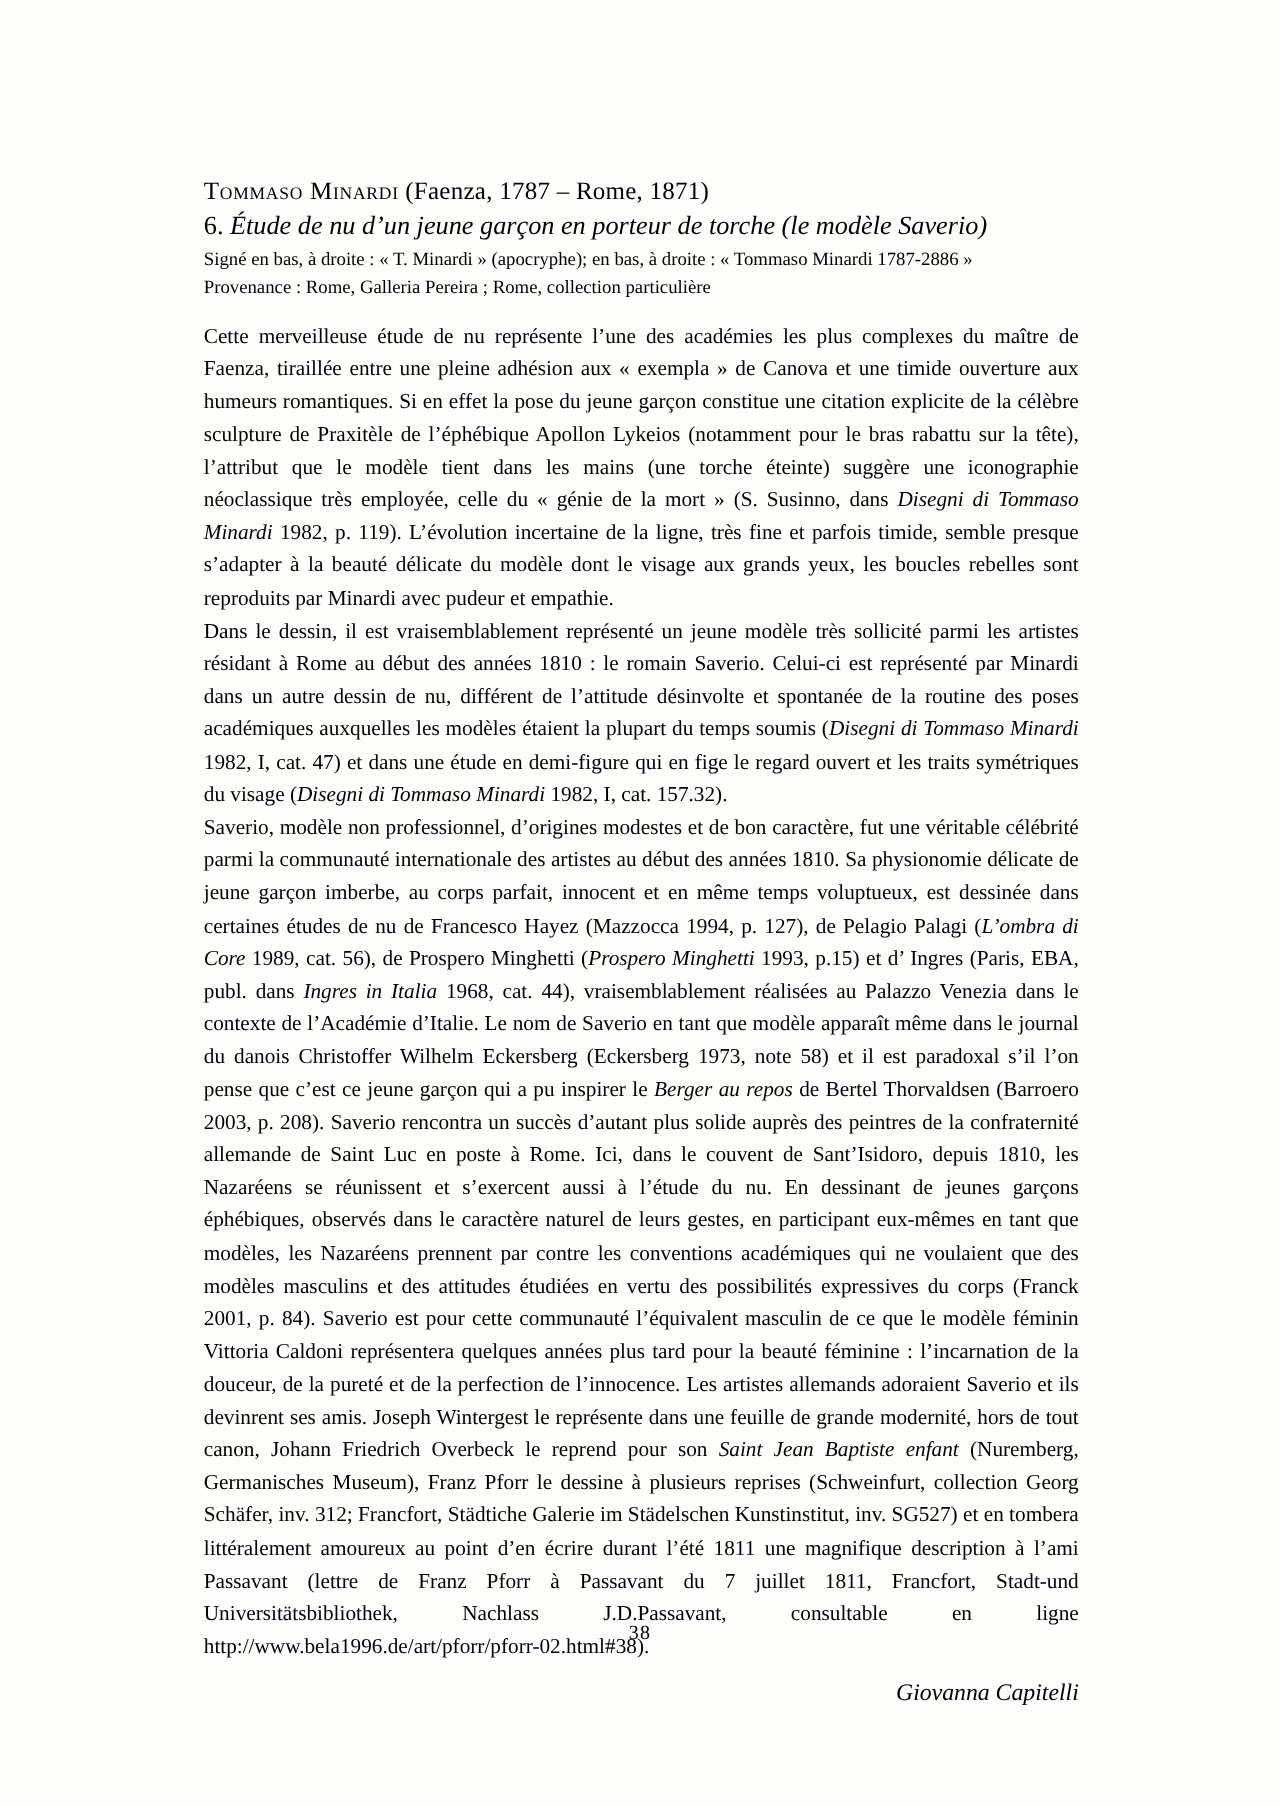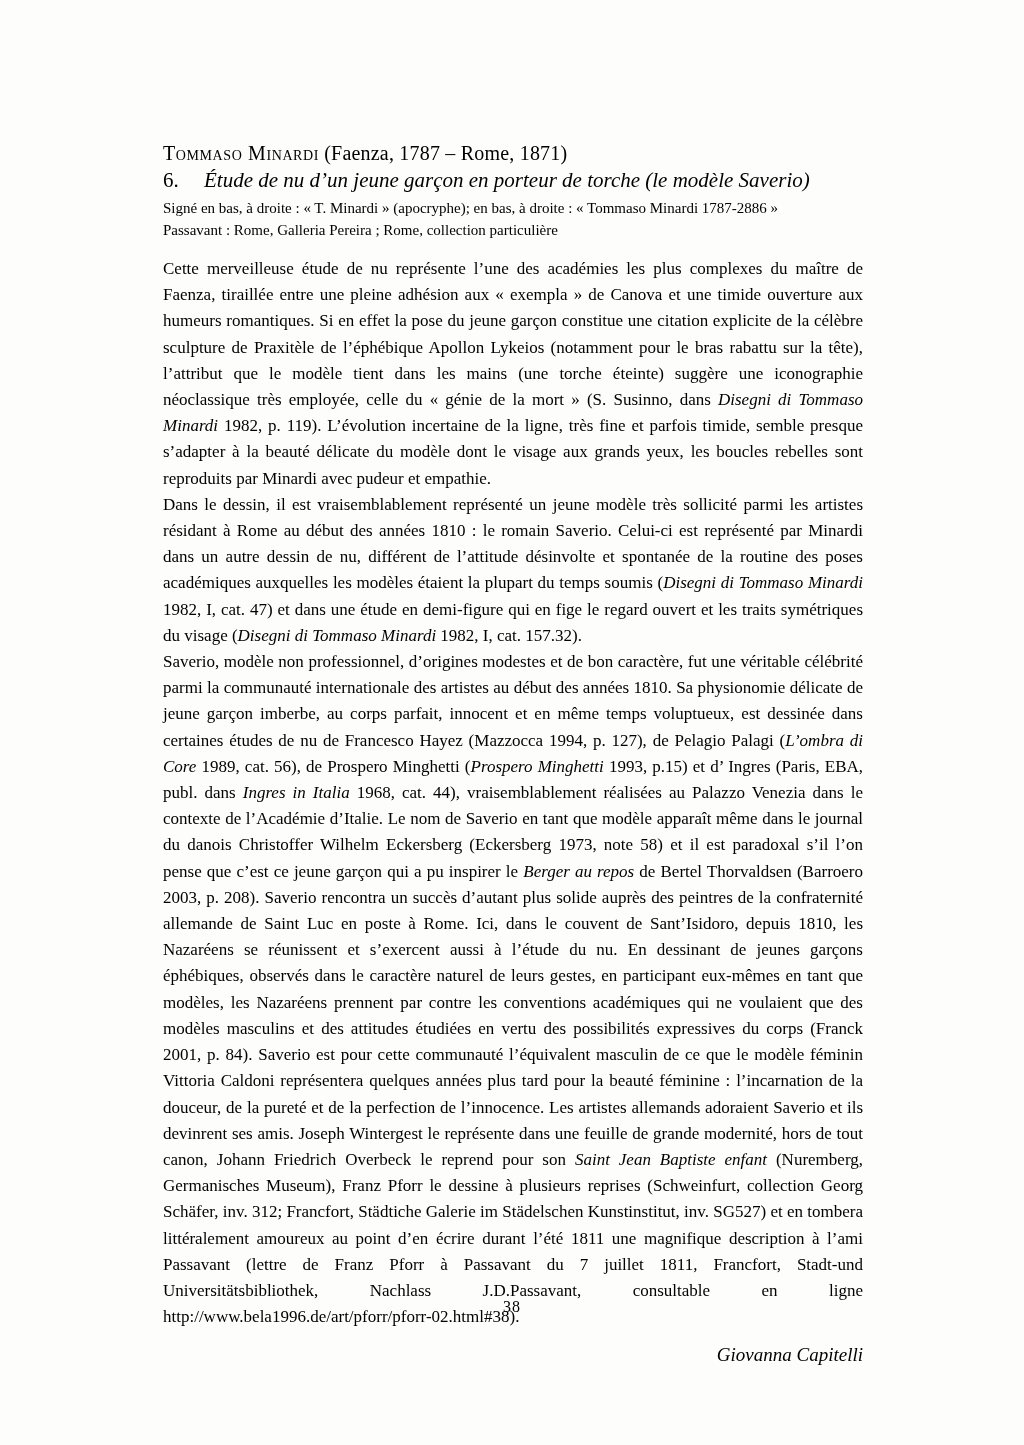--- a/index.html
+++ b/index.html
@@ -25,21 +25,21 @@
     margin: 0 0 3px 0;
     letter-spacing: 0.2px;
   }
   .sc { font-variant: small-caps; letter-spacing: 0.6px; }
   .title-line {
     font-size: 21px;
     font-weight: normal;
     margin: 0 0 5px 0;
   }
   .title-line .entry-num { font-style: normal; }
-  .title-line em { font-style: italic; margin-left: 20px; }
+  .title-line em { font-style: italic; }
   .meta {
     font-size: 15px;
     line-height: 21.5px;
     margin: 0 0 15px 0;
   }
   .meta p { margin: 0; }
   .meta em { font-style: italic; }
   .body-text {
     font-size: 17px;
     line-height: 26.2px;
@@ -68,21 +68,21 @@
 
 <div class="page">
   <div class="content">
 
     <h1 class="artist-line"><span class="sc">Tommaso Minardi</span><span> (Faenza, 1787 – Rome, 1871)</span></h1>
 
     <h2 class="title-line"><span class="entry-num">6. </span><em>Étude de nu d’un jeune garçon en porteur de torche (le modèle Saverio)</em></h2>
 
     <div class="meta">
       <p>Signé en bas, à droite : « T. Minardi » (apocryphe); en bas, à droite : « Tommaso Minardi 1787-2886 »</p>
-      <p>Passavant : Rome, Galleria Pereira ; Rome, collection particulière</p>
+      <p>Provenance : Rome, Galleria Pereira ; Rome, collection particulière</p>
     </div>
 
     <div class="body-text">
         <p>Cette merveilleuse étude de nu représente l’une des académies les plus complexes du maître de Faenza, tiraillée entre une pleine adhésion aux « exempla » de Canova et une timide ouverture aux humeurs romantiques. Si en effet la pose du jeune garçon constitue une citation explicite de la célèbre sculpture de Praxitèle de l’éphébique Apollon Lykeios (notamment pour le bras rabattu sur la tête), l’attribut que le modèle tient dans les mains (une torche éteinte) suggère une iconographie néoclassique très employée, celle du « génie de la mort » (S. Susinno, dans <em>Disegni di Tommaso Minardi</em> 1982, p. 119). L’évolution incertaine de la ligne, très fine et parfois timide, semble presque s’adapter à la beauté délicate du modèle dont le visage aux grands yeux, les boucles rebelles sont reproduits par Minardi avec pudeur et empathie.</p>
         <p>Dans le dessin, il est vraisemblablement représenté un jeune modèle très sollicité parmi les artistes résidant à Rome au début des années 1810 : le romain Saverio. Celui-ci est représenté par Minardi dans un autre dessin de nu, différent de l’attitude désinvolte et spontanée de la routine des poses académiques auxquelles les modèles étaient la plupart du temps soumis (<em>Disegni di Tommaso Minardi</em> 1982, I, cat. 47) et dans une étude en demi-figure qui en fige le regard ouvert et les traits symétriques du visage (<em>Disegni di Tommaso Minardi</em> 1982, I, cat. 157.32).</p>
         <p>Saverio, modèle non professionnel, d’origines modestes et de bon caractère, fut une véritable célébrité parmi la communauté internationale des artistes au début des années 1810. Sa physionomie délicate de jeune garçon imberbe, au corps parfait, innocent et en même temps voluptueux, est dessinée dans certaines études de nu de Francesco Hayez (Mazzocca 1994, p. 127), de Pelagio Palagi (<em>L’ombra di Core</em> 1989, cat. 56), de Prospero Minghetti (<em>Prospero Minghetti</em> 1993, p.15) et d’ Ingres (Paris, EBA, publ. dans <em>Ingres in Italia</em> 1968, cat. 44), vraisemblablement réalisées au Palazzo Venezia dans le contexte de l’Académie d’Italie. Le nom de Saverio en tant que modèle apparaît même dans le journal du danois Christoffer Wilhelm Eckersberg (Eckersberg 1973, note 58) et il est paradoxal s’il l’on pense que c’est ce jeune garçon qui a pu inspirer le <em>Berger au repos</em> de Bertel Thorvaldsen (Barroero 2003, p. 208). Saverio rencontra un succès d’autant plus solide auprès des peintres de la confraternité allemande de Saint Luc en poste à Rome. Ici, dans le couvent de Sant’Isidoro, depuis 1810, les Nazaréens se réunissent et s’exercent aussi à l’étude du nu. En dessinant de jeunes garçons éphébiques, observés dans le caractère naturel de leurs gestes, en participant eux-mêmes en tant que modèles, les Nazaréens prennent par contre les conventions académiques qui ne voulaient que des modèles masculins et des attitudes étudiées en vertu des possibilités expressives du corps (Franck 2001, p. 84). Saverio est pour cette communauté l’équivalent masculin de ce que le modèle féminin Vittoria Caldoni représentera quelques années plus tard pour la beauté féminine : l’incarnation de la douceur, de la pureté et de la perfection de l’innocence. Les artistes allemands adoraient Saverio et ils devinrent ses amis. Joseph Wintergest le représente dans une feuille de grande modernité, hors de tout canon, Johann Friedrich Overbeck le reprend pour son <em>Saint Jean Baptiste enfant</em> (Nuremberg, Germanisches Museum), Franz Pforr le dessine à plusieurs reprises (Schweinfurt, collection Georg Schäfer, inv. 312; Francfort, Städtiche Galerie im Städelschen Kunstinstitut, inv. SG527) et en tombera littéralement amoureux au point d’en écrire durant l’été 1811 une magnifique description à l’ami Passavant (lettre de Franz Pforr à Passavant du 7 juillet 1811, Francfort, Stadt-und Universitätsbibliothek, Nachlass J.D.Passavant, consultable en ligne http://www.bela1996.de/art/pforr/pforr-02.html#38).</p>
       </div>
 
     <p class="author">Giovanna Capitelli</p>
   </div>

